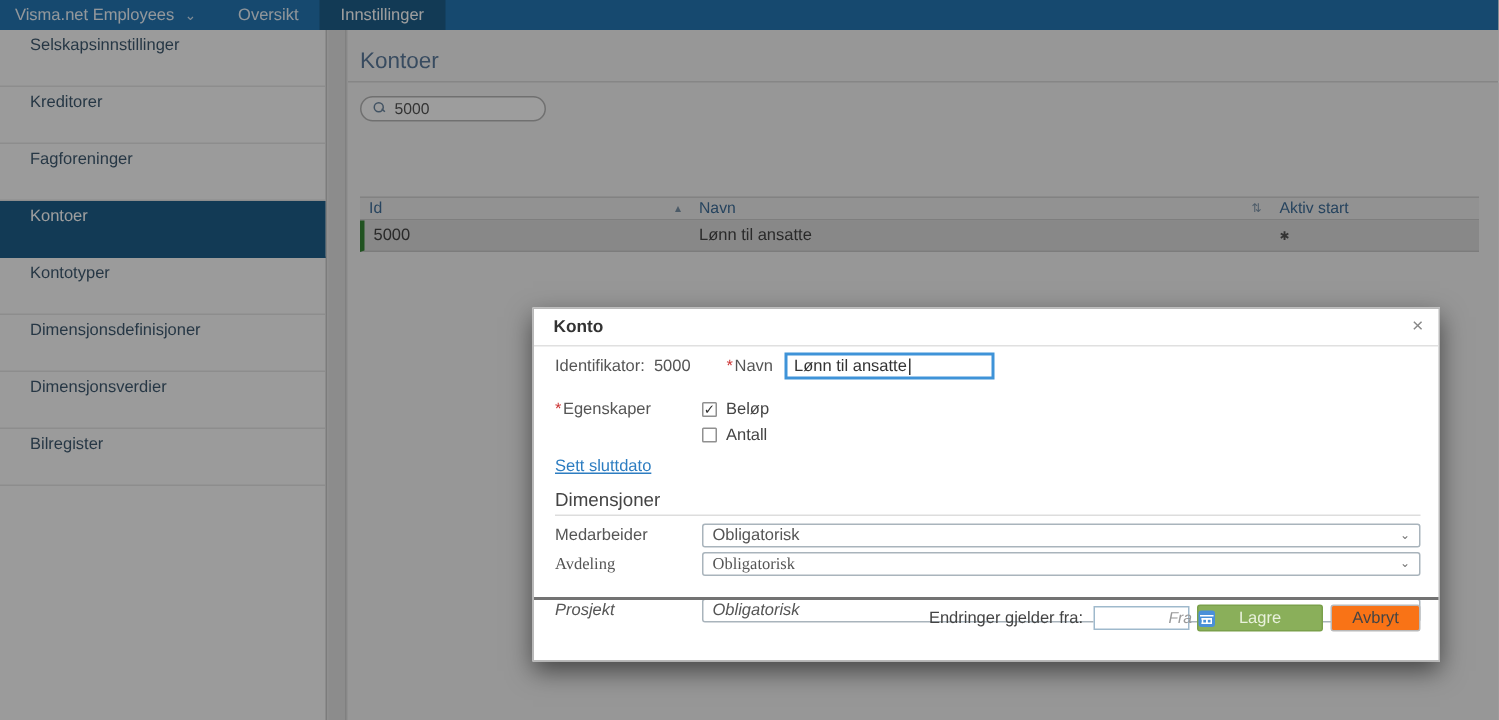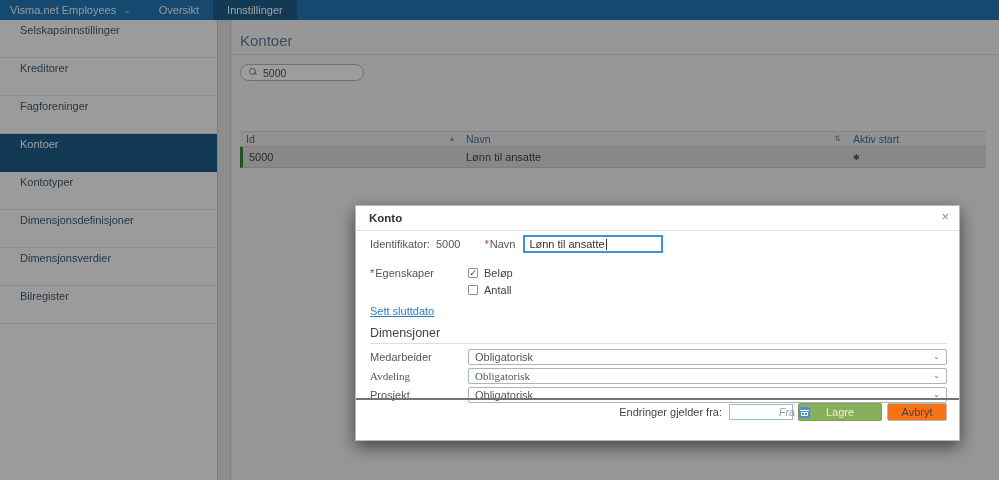--- a/index.html
+++ b/index.html
@@ -198,21 +198,21 @@
         <span class="chev">⌄</span>
       </span>
     </div>
     <div class="dim-row" style="top:161px;font-family:Liberation Serif, serif;">
       <span class="lbl">Avdeling</span>
       <span class="select">
         <span>Obligatorisk</span>
         <span class="chev">⌄</span>
       </span>
     </div>
-    <div class="dim-row" style="top:180px;">
+    <div class="dim-row" style="top:192px;font-style:italic;">
       <span class="lbl">Prosjekt</span>
       <span class="select">
         <span>Obligatorisk</span>
         <span class="chev">⌄</span>
       </span>
     </div>
 
     <div class="modal-footer">
       <span class="foot-label">Endringer gjelder fra:</span>
       <span class="date-input">

